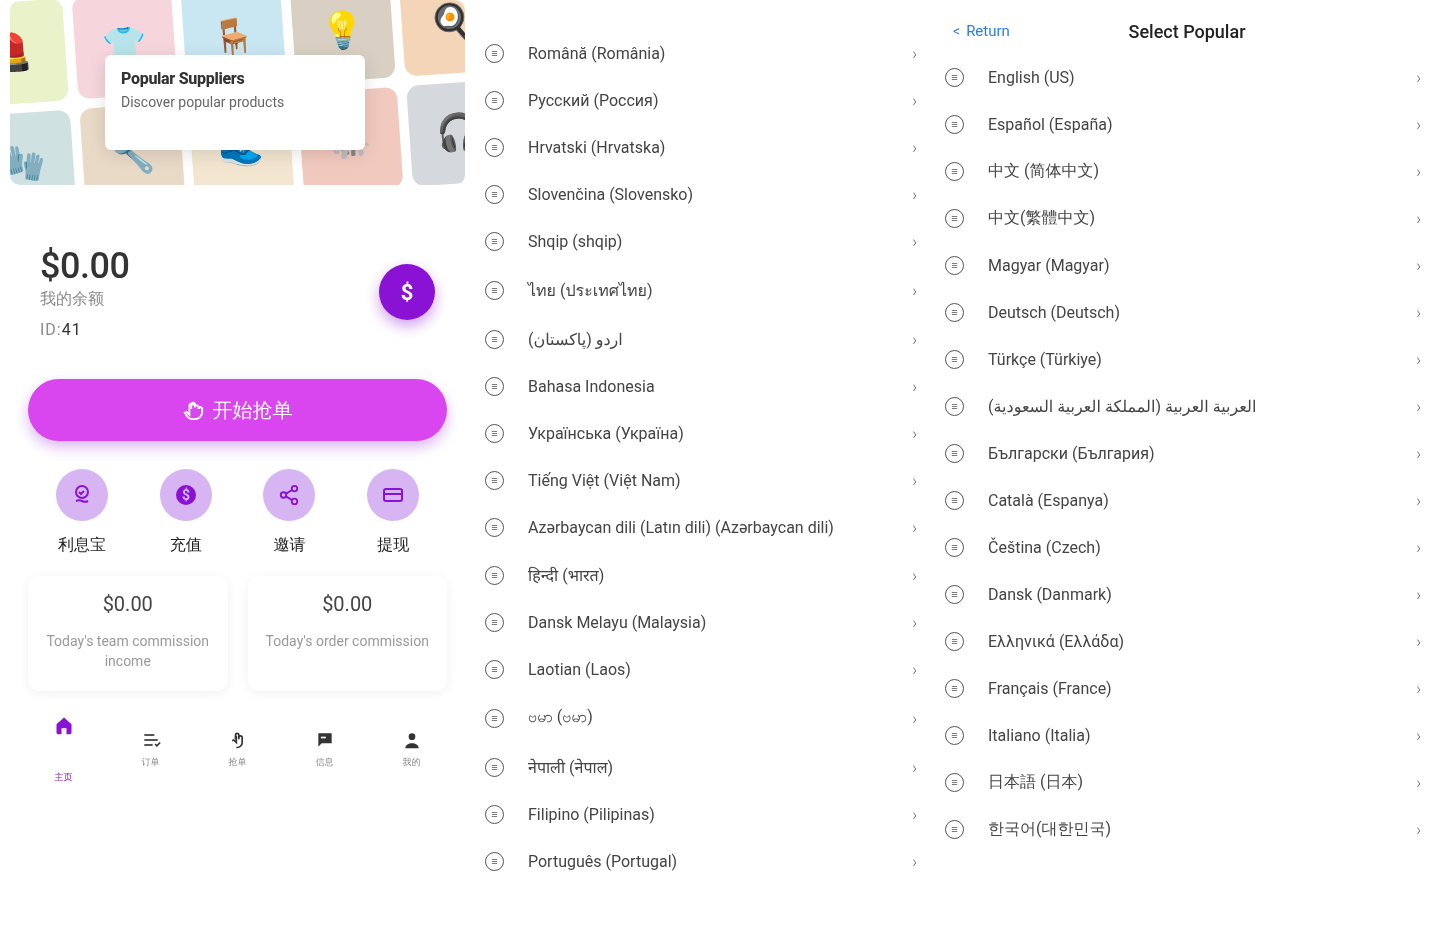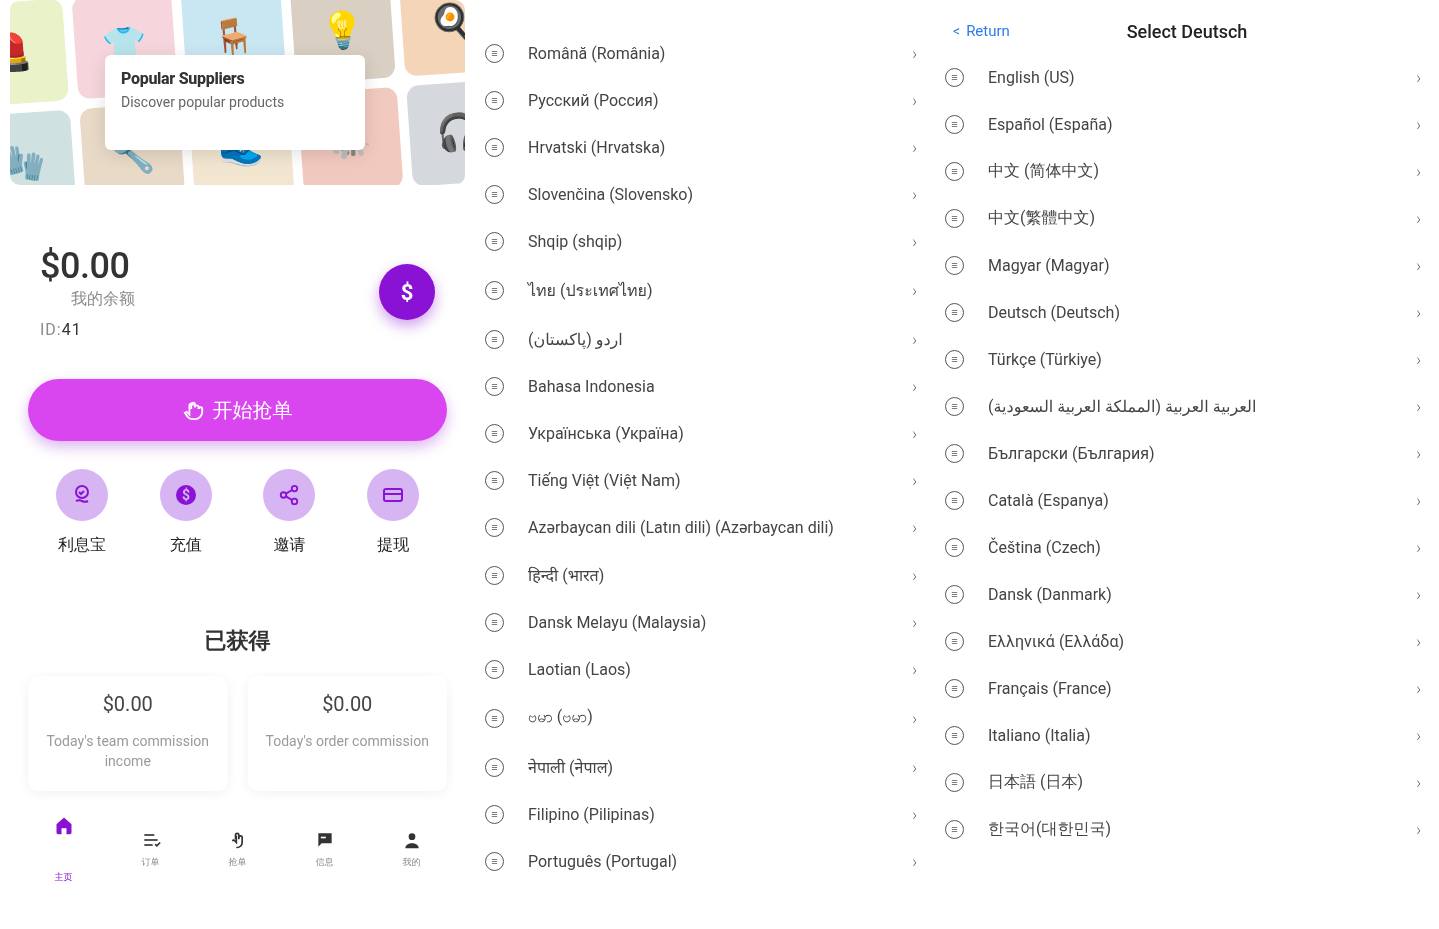--- a/index.html
+++ b/index.html
@@ -47,21 +47,21 @@
     padding: 14px 16px;
   }
   .hero-title { font-weight: 800; font-size: 16px; letter-spacing: -0.3px; }
   .hero-sub { font-size: 14px; color: #666; margin-top: 6px; }
 
   .balance-row {
     display: flex; align-items: center; justify-content: space-between;
     padding: 60px 40px 0 40px;
   }
   .balance-amount { font-size: 36px; font-weight: 500; letter-spacing: -0.5px; }
-  .balance-label { font-size: 16px; color: #8a8a8a; margin-top: 2px; margin-left: 31px; }
+  .balance-label { font-size: 16px; color: #8a8a8a; margin-top: 2px; }
   .id-line { font-size: 16px; color: #8a8a8a; margin-top: 10px; letter-spacing: 1px; }
   .id-val { color:#333; }
 
   .dollar-btn {
     width: 56px; height: 56px; border-radius: 50%;
     background: #8a12d4; color: #fff; display:flex; align-items:center; justify-content:center;
     font-size: 22px; font-weight: 700; box-shadow: 0 6px 14px rgba(138,18,212,0.4);
   }
 
   .grab-btn {
@@ -220,21 +220,20 @@
         <svg width="24" height="24" viewBox="0 0 24 24" fill="none" stroke="#8a12d4" stroke-width="2">
               <rect x="3" y="6" width="18" height="12" rx="2"></rect>
               <line x1="3" y1="11" x2="21" y2="11"></line>
             </svg>
       </span>
         </div>
       <div class="action-label">提现</div>
     </div>
   </div>
 
-  <div class="gained-title">已获得</div>
 
   <div class="stats-row">
     <div class="stat-card">
       <div class="stat-val">$0.00</div>
       <div class="stat-label">Today's team commission income</div>
     </div>
     <div class="stat-card">
       <div class="stat-val">$0.00</div>
       <div class="stat-label">Today's order commission</div>
     </div>
@@ -420,21 +419,21 @@
         </span>
         <span class="chev">›</span>
       </div>
     </div>
 </div>
 
 <div class="col col-right">
   <div class="lang-header">
     <span class="return-lt">&lt;</span>
     <span class="return">Return</span>
-    <span class="lang-title">Select Deutsch</span>
+    <span class="lang-title">Select Popular</span>
   </div>
   <div class="lang-list" id="right-lang-list">
       <div class="lang-item">
         <span class="lang-left">
           <span class="lang-icon"></span>
           <span class="lang-name">English (US)</span>
         </span>
         <span class="chev">›</span>
       </div>
       <div class="lang-item">

